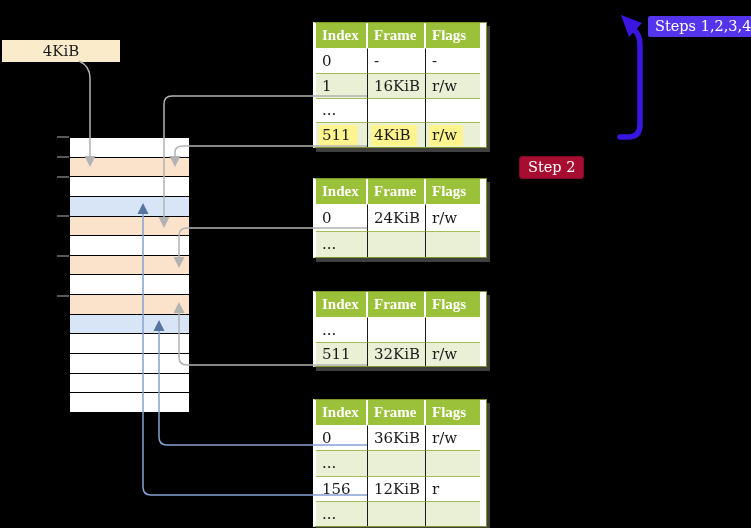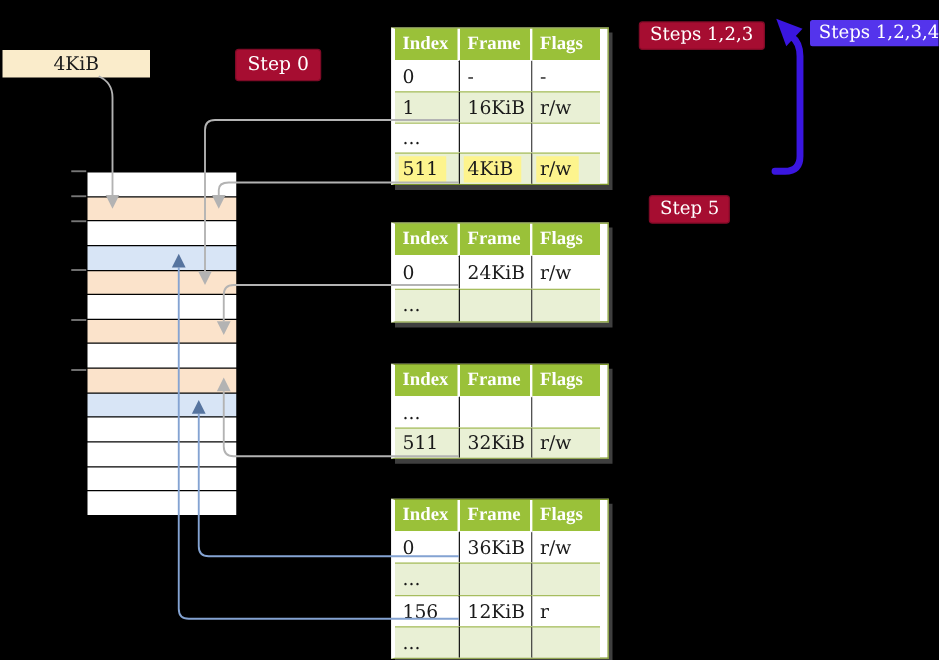--- a/index.html
+++ b/index.html
@@ -68,24 +68,22 @@
   .big { fill:none; stroke:var(--big-blue-arrow,#3a16e0); stroke-width:5.5; stroke-linecap:round; }
   .bighead { fill:var(--big-blue-arrow,#3a16e0); }
   .tick { stroke:#767676; stroke-width:1.5; }
 </style>
 </head>
 <body>
 
 <div id="canvas">
 
   <div id="sizebox">4KiB</div>
-  <div class="badge red" style="left:188px; top:39px;">Step 0</div>
-  <div class="badge red" style="left:511px; top:17px; font-size:14.5px; padding:1px 8px 2px 8px;">Steps 1,2,3</div>
   <div class="badge blue" style="left:648px; top:16px; font-size:14.5px; padding:1px 7px 2px 7px;">Steps 1,2,3,4</div>
-  <div class="badge red" style="left:519px; top:156px; font-size:14.5px; padding:1px 8px 2px 8px;">Step 5</div>
+  <div class="badge red" style="left:519px; top:156px; font-size:14.5px; padding:1px 8px 2px 8px;">Step 2</div>
 
   <div id="stack">
       <div class="cell white"></div>
       <div class="cell peach"></div>
       <div class="cell white"></div>
       <div class="cell blue"></div>
       <div class="cell peach"></div>
       <div class="cell white"></div>
       <div class="cell peach"></div>
       <div class="cell white"></div>

